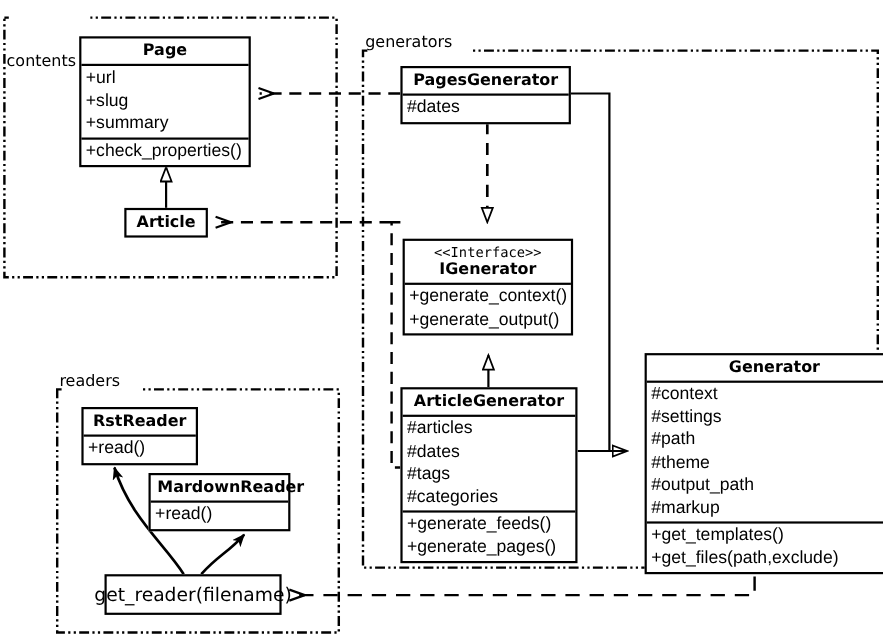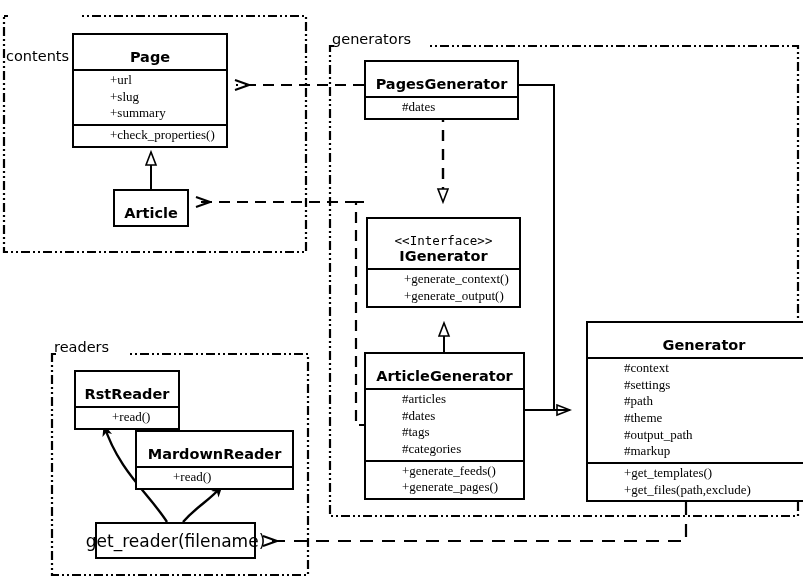--- a/index.html
+++ b/index.html
@@ -3,29 +3,29 @@
 <meta charset="utf-8">
 <style>
   html,body{margin:0;padding:0;background:#ffffff;}
   body{width:803px;height:579px;position:relative;overflow:hidden;
        font-family:"DejaVu Sans","Liberation Sans",sans-serif;color:#000;}
   #canvas{position:absolute;left:0;top:0;width:803px;height:579px;}
   .pkg-label{position:absolute;font-size:14.5px;font-family:"DejaVu Sans","Liberation Sans",sans-serif;
              color:#000;white-space:nowrap;letter-spacing:0px;}
   .cls{position:absolute;border:2px solid #000;background:#fff;box-sizing:border-box;}
   .cls .hdr{border-bottom:2px solid #000;text-align:center;font-weight:bold;
-            font-size:14.5px;padding:14px 6px 4px 6px;line-height:1.12;
+            font-size:14.5px;padding:3px 6px 4px 6px;line-height:1.12;
             font-family:"DejaVu Sans","Liberation Sans",sans-serif;}
   .cls .hdr.nobord{border-bottom:none;}
   .cls .stereo{font-weight:normal;font-size:12.5px;display:block;
                font-family:"DejaVu Sans Mono","Liberation Mono",monospace;line-height:1.2;}
   .cls .sec{border-bottom:2px solid #000;padding:1px 4px 2px 4px;}
   .cls .sec.last{border-bottom:none;}
-  .cls .sec div{font-size:13px;line-height:1.28;white-space:nowrap;
-                font-family:Liberation Serif, serif;margin-left:32px;}
+  .cls .sec div{font-size:16px;line-height:1.28;white-space:nowrap;
+                font-family:Liberation Sans, sans-serif;}
   .plain{position:absolute;border:2px solid #000;background:#fff;box-sizing:border-box;
          display:flex;align-items:center;justify-content:center;font-size:17px;
          font-family:"DejaVu Sans","Liberation Sans",sans-serif;}
 </style>
 </head>
 <body>
 
 <svg id="canvas" viewBox="0 0 803 579" xmlns="http://www.w3.org/2000/svg">
   <defs>
     <marker id="hollowTri" markerWidth="16" markerHeight="16" refX="14" refY="6" orient="auto" markerUnits="userSpaceOnUse">
@@ -140,21 +140,21 @@
   </div>
 </div>
 
 <div class="cls" style="left:74px;top:370px;width:106px;">
   <div class="hdr">RstReader</div>
   <div class="sec last">
     <div>+read()</div>
   </div>
 </div>
 
-<div class="cls" style="left:135px;top:430px;width:159px;">
+<div class="cls" style="left:135px;top:430px;width:129px;">
   <div class="hdr">MardownReader</div>
   <div class="sec last">
     <div>+read()</div>
   </div>
 </div>
 
 <div class="plain" style="left:95px;top:522px;width:161px;height:37px;">
   <span>get_reader(filename)</span>
 </div>
 

